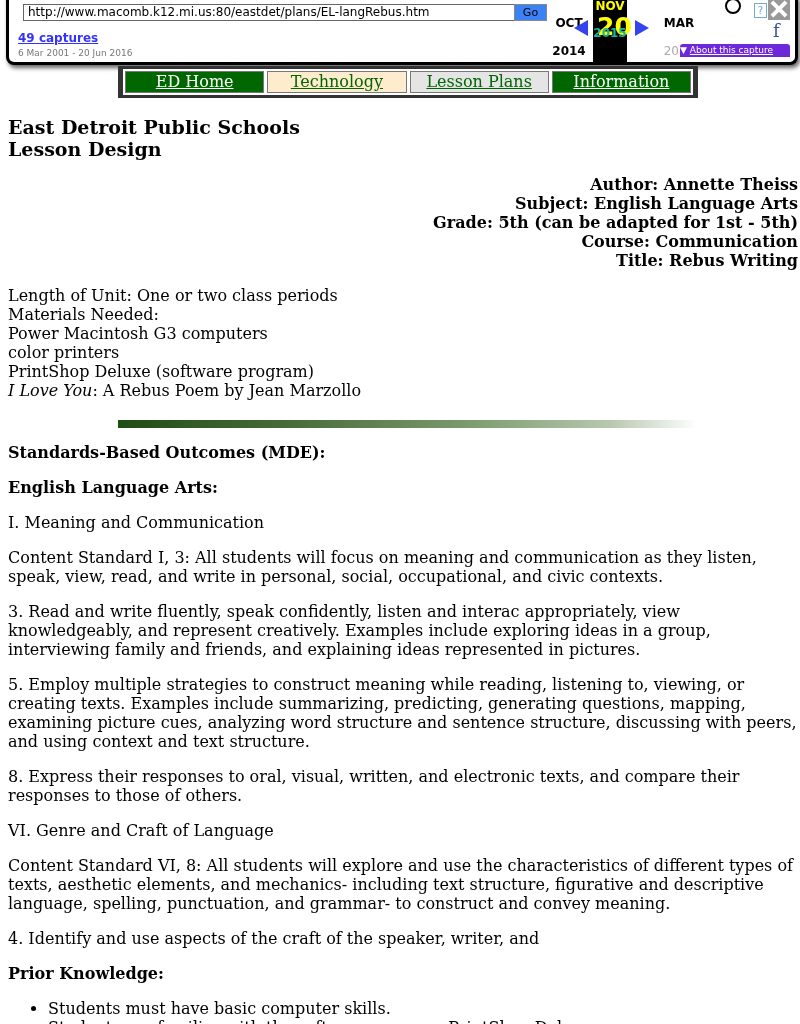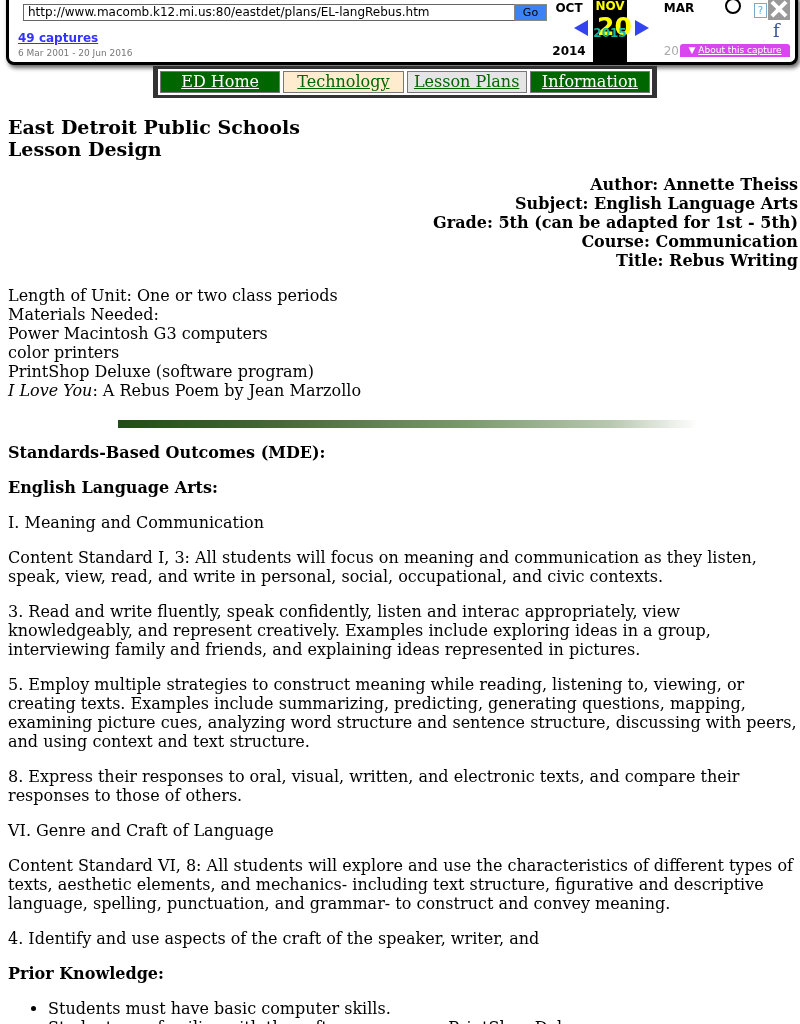--- a/index.html
+++ b/index.html
@@ -25,53 +25,53 @@
     border: 1px solid #888; background: #3b82f6; font-size: 11px; line-height: 15px;
     text-align: center; padding: 0; box-sizing: border-box; font-family: "DejaVu Sans", sans-serif;
     height: 17px;
   }
   #wm-captures {
     position: absolute; left: 9px; top: 35px; font-size: 12px; font-weight: bold;
     color: #3333ff; text-decoration: underline; cursor: pointer;
   }
   #wm-range { position: absolute; left: 9px; top: 52px; font-size: 9px; color: #777; }
   .wm-col { position: absolute; top: 4px; width: 36px; text-align: center; height: 62px; }
-  .wm-mon { font-size: 12px; font-weight: bold; line-height: 12px; margin-top: 2px; }
+  .wm-mon { font-size: 12px; font-weight: bold; line-height: 12px; margin-top: 17px; }
   .wm-yr { position: absolute; bottom: 4px; width: 100%; font-size: 12px; font-weight: bold; text-align: center; }
   #col-prev { left: 542px; }
   #col-cur { left: 584px; background: #000; width: 34px; top: 0; height: 66px; }
   #col-cur .wm-mon { color: #ffff00; margin-top: 4px; }
   #col-cur .wm-yr { color: #14b8a6; bottom: 22px; }
   #col-next { left: 652px; }
   #col-next .wm-yr { color: #aaa; font-weight: normal; }
   #wm-day { position: absolute; left: 4px; top: 16px; width: 100%; text-align: center;
     font-size: 25px; font-weight: bold; color: #ffff00; line-height: 30px; }
   .wm-arrow { position: absolute; top: 24px; width: 0; height: 0; border-top: 8px solid transparent; border-bottom: 8px solid transparent; }
   #arrow-prev { left: 565px; border-right: 14px solid #3344ee; }
   #arrow-next { left: 626px; border-left: 14px solid #3344ee; }
   #wm-about {
     position: absolute; left: 671px; top: 48px; width: 110px; height: 13px;
-    background: #d946ef; color: #fff; font-size: 9px; line-height: 13px; text-align: center;
+    background: #6d28d9; color: #fff; font-size: 9px; line-height: 13px; 
     border-radius: 3px 3px 0 0;
   }
   #wm-about span.u { text-decoration: underline; }
   #wm-circle { position: absolute; left: 716px; top: 2px; width: 12px; height: 12px; border: 2px solid #000; border-radius: 50%; }
   #wm-help { position: absolute; left: 745px; top: 7px; width: 11px; height: 13px; border: 1px solid #7ac; color: #5ae; font-size: 10px; line-height: 13px; text-align: center; }
   #wm-close { position: absolute; left: 759px; top: 2px; width: 22px; height: 22px; background: #999; }
   #wm-close::before, #wm-close::after {
     content: ""; position: absolute; left: 9px; top: 1px; width: 4px; height: 20px; background: #fff;
   }
   #wm-close::before { transform: rotate(45deg); }
   #wm-close::after { transform: rotate(-45deg); }
   #wm-fb { position: absolute; left: 764px; top: 24px; color: #3b5998; font-size: 18px; font-family: "DejaVu Serif", serif; }
 
   
   #nav {
-    position: absolute; left: 118px; top: 66px; width: 504px; height: 32px;
-    background: #333; box-sizing: border-box; padding: 3px 5px; margin-left: 35px;
+    position: absolute; left: 118px; top: 66px; width: 580px; height: 32px;
+    background: #333; box-sizing: border-box; padding: 3px 5px;
   }
   #nav-inner { background: #fff; padding: 2px; display: flex; gap: 3px; height: 26px; box-sizing: border-box; }
   .nav-cell {
     flex: 1; text-align: center; font-size: 16px; line-height: 20px; border: 1px solid #777;
     box-sizing: border-box; text-decoration: underline; cursor: pointer;
   }
   .nav-green { background: #006600; color: #ffffff; }
   .nav-bisque { background: #ffebcd; color: #006600; }
   .nav-gold { background: #e5e5e5; color: #006600; text-align: center; }
 

